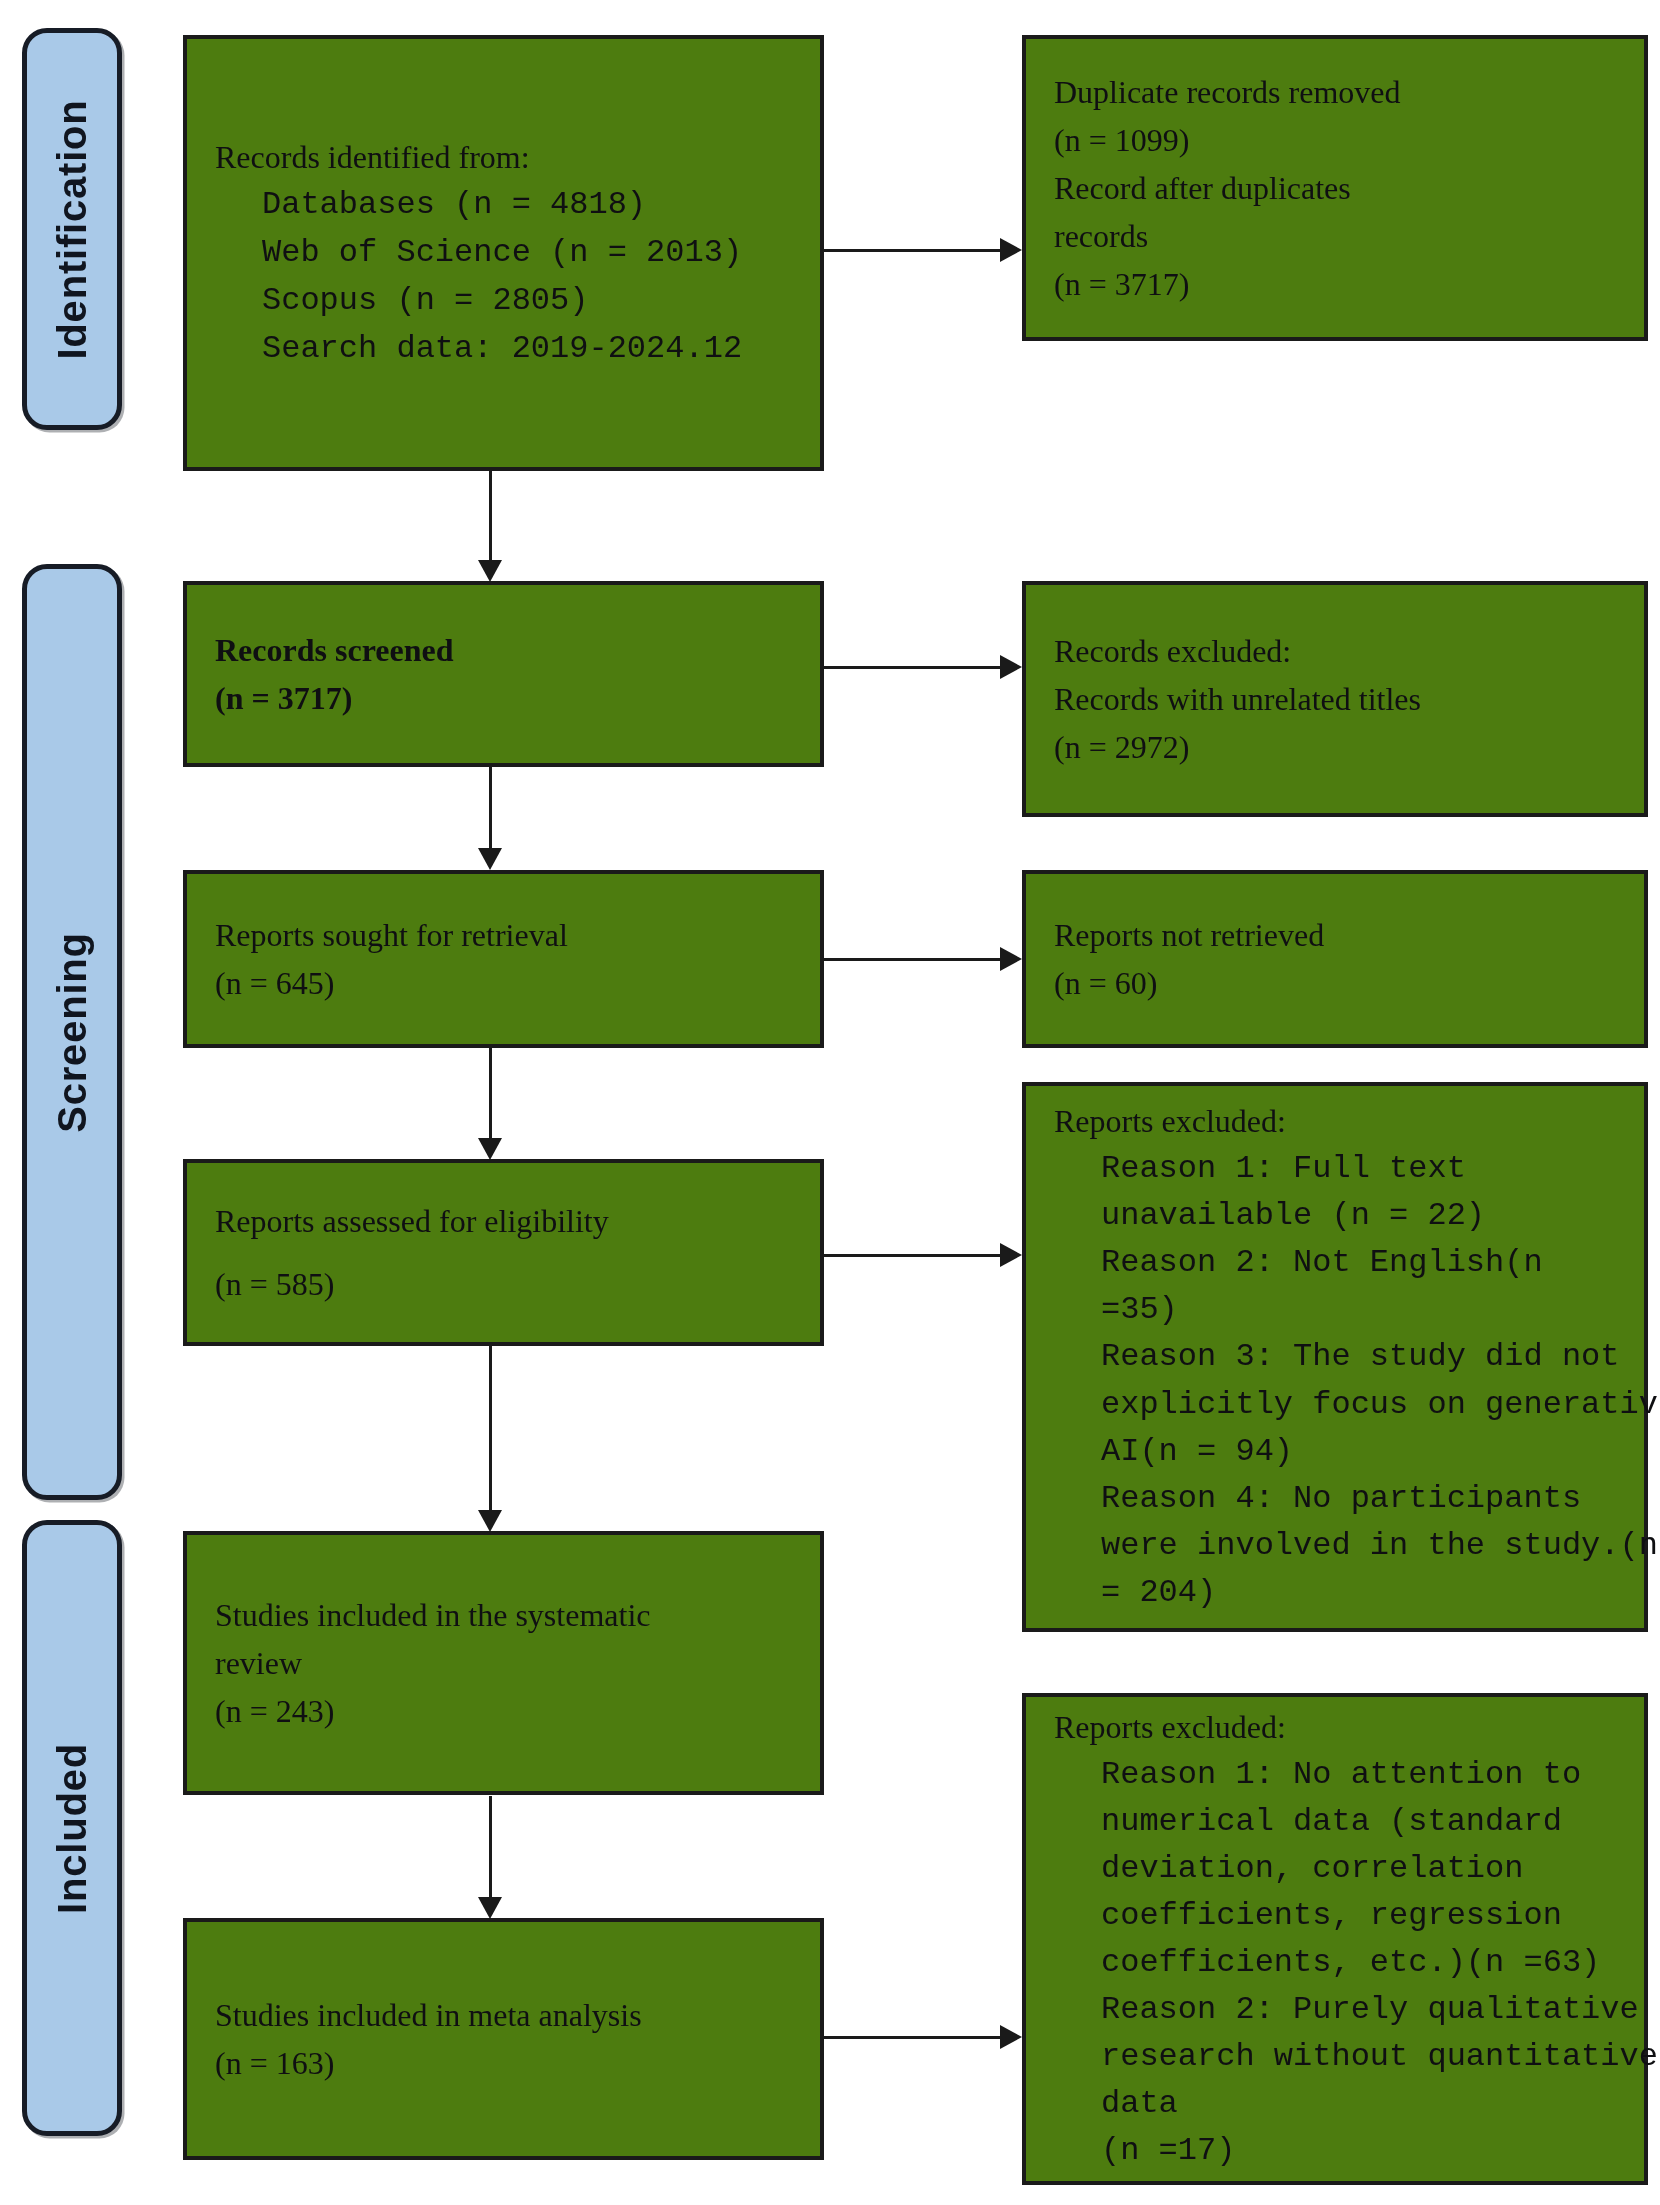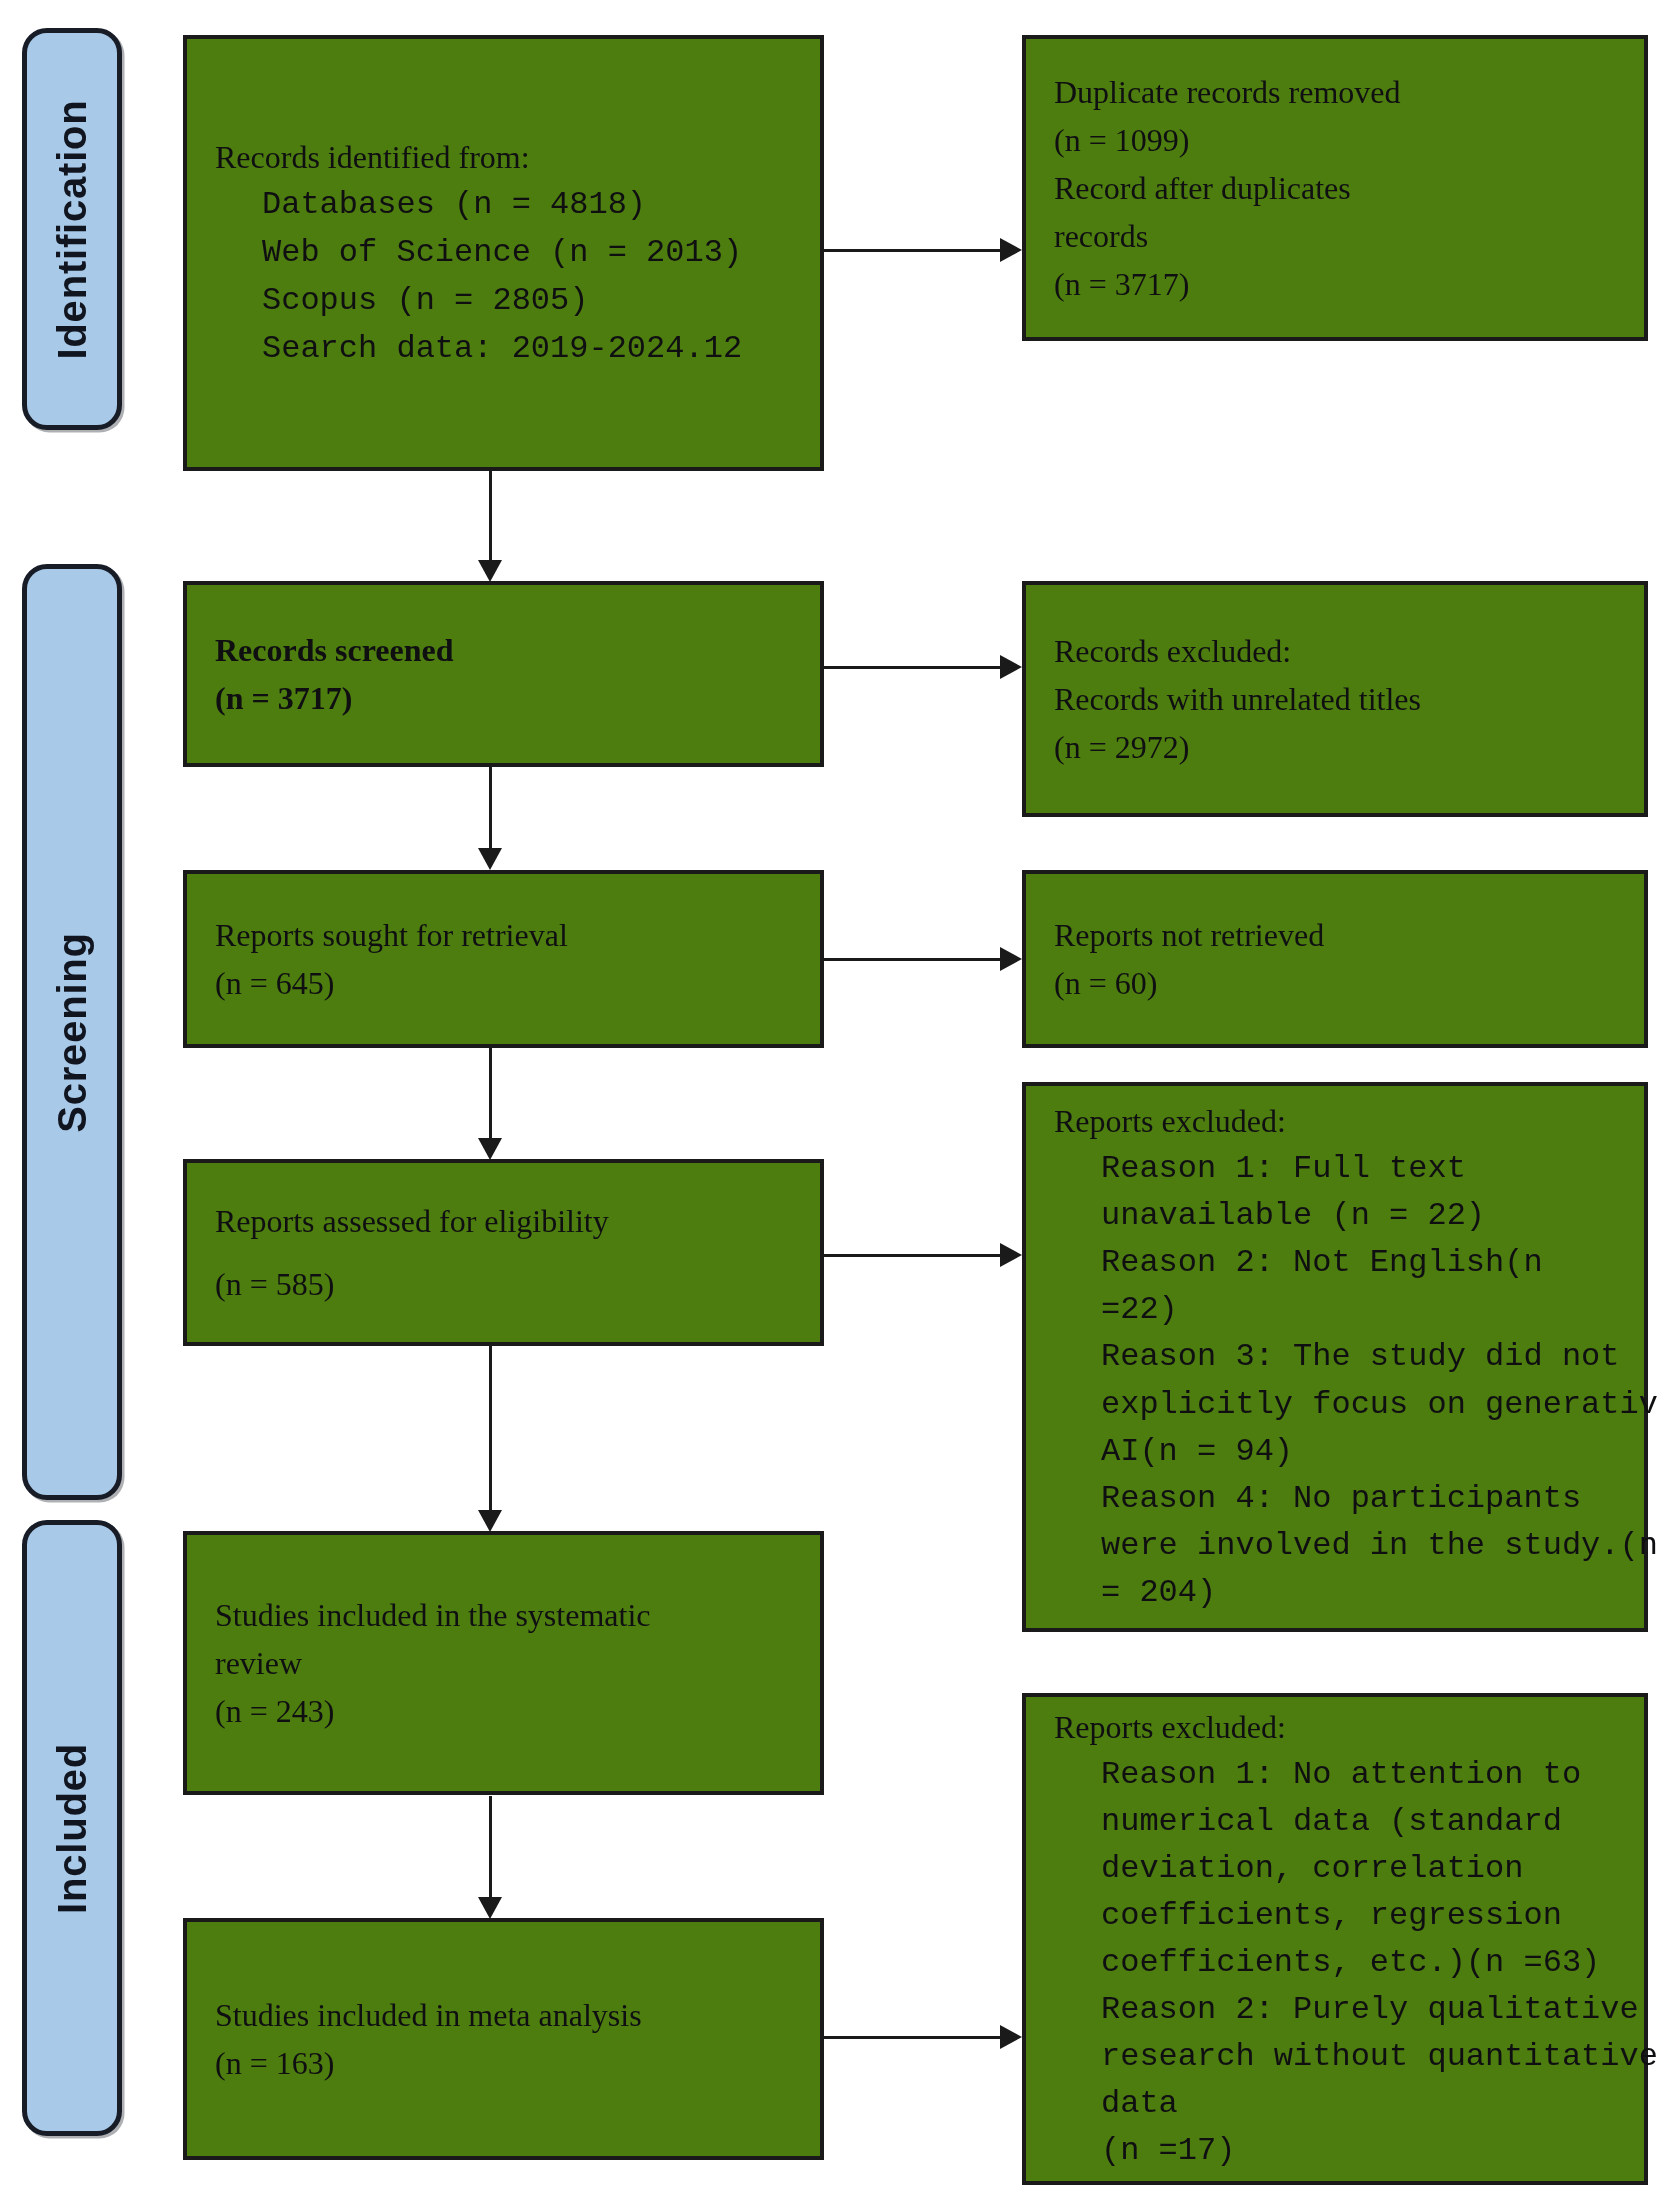--- a/index.html
+++ b/index.html
@@ -182,21 +182,21 @@
   <div class="fbox col-right" id="box-reports-not-retrieved">
     <div class="ln">Reports not retrieved</div>
     <div class="ln">(n = 60)</div>
   </div>
 
   <div class="fbox col-right" id="box-reports-excluded-eligibility">
     <div class="ln">Reports excluded:</div>
     <div class="ln indent">Reason 1: Full text</div>
     <div class="ln indent">unavailable (n = 22)</div>
     <div class="ln indent">Reason 2: Not English(n</div>
-    <div class="ln indent">=22)</div>
+    <div class="ln indent">=35)</div>
     <div class="ln indent">Reason 3: The study did not</div>
     <div class="ln indent">explicitly focus on generative</div>
     <div class="ln indent">AI(n = 94)</div>
     <div class="ln indent">Reason 4: No participants</div>
     <div class="ln indent">were involved in the study.(n</div>
     <div class="ln indent">= 204)</div>
   </div>
 
   <div class="fbox col-right" id="box-reports-excluded-meta">
     <div class="ln">Reports excluded:</div>

